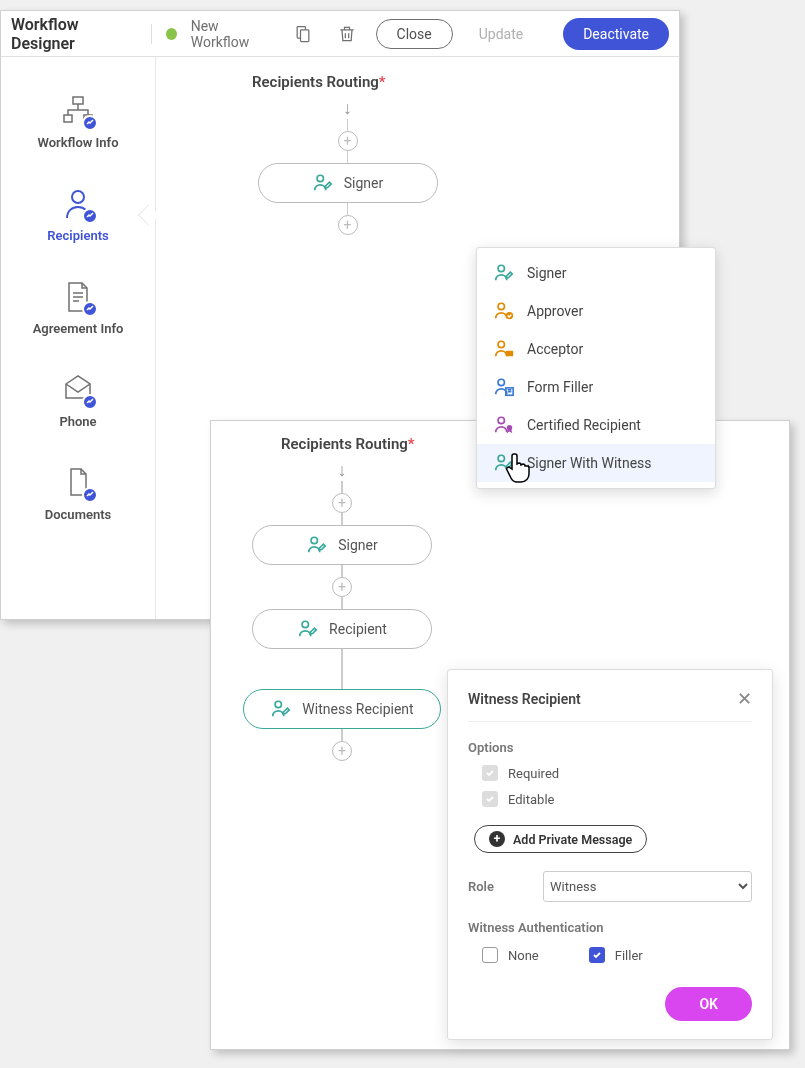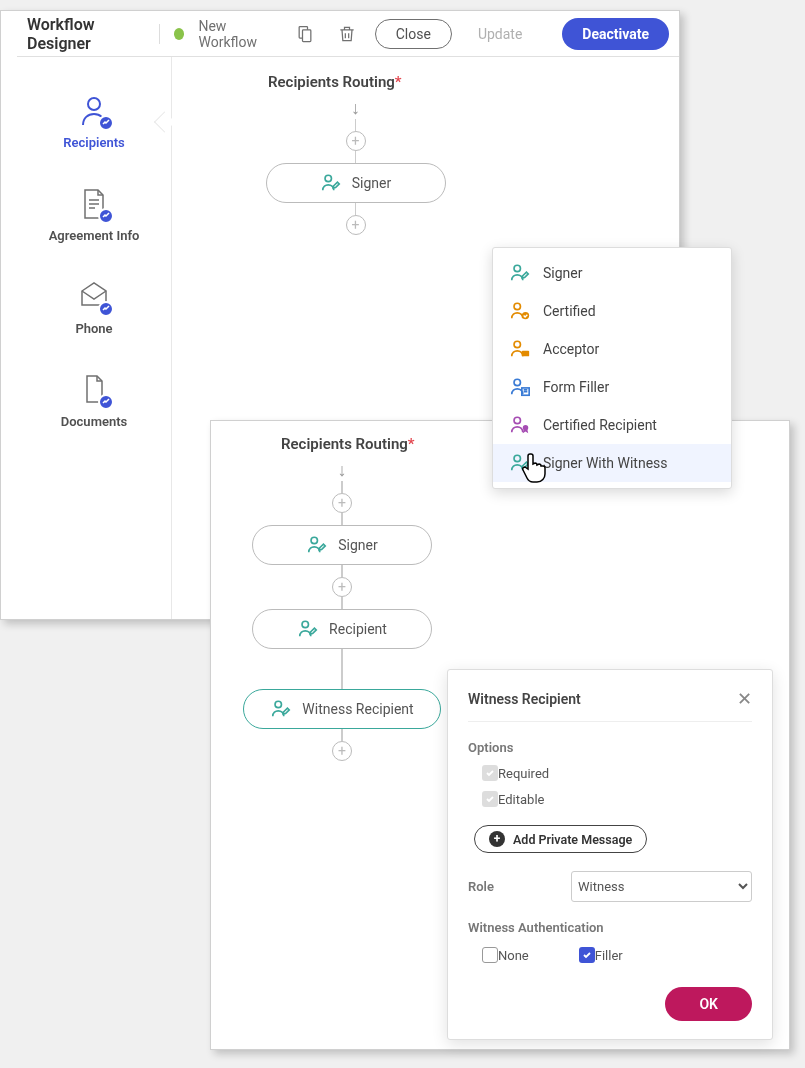--- a/index.html
+++ b/index.html
@@ -5,34 +5,33 @@
 * { box-sizing: border-box; margin: 0; padding: 0; font-family: -apple-system, BlinkMacSystemFont, "Segoe UI", Roboto, Helvetica, Arial, sans-serif; }
 body { background: #f0f0f0; width: 805px; height: 1068px; position: relative; }
 
 .window1 {
   position: absolute;
   top: 10px; left: 0;
   width: 680px; height: 610px;
   background: #fff;
   border: 1px solid #d0d0d0;
   box-shadow: 4px 4px 8px rgba(0,0,0,0.2);
-  padding-left: 16px;
 }
 .toolbar {
   display: flex; align-items: center; height: 46px; padding: 0 10px; gap: 14px;
   border-bottom: 1px solid #e0e0e0;
 }
 .title { font-size: 16px; font-weight: 600; color: #333; }
 .divider { width: 1px; height: 20px; background: #ddd; }
 .status-dot { width: 12px; height: 12px; border-radius: 50%; background: #8ac34a; display: inline-block; }
 .status-label { color: #707070; font-size: 14px; }
 .tool-icon { width: 32px; height: 32px; display: flex; align-items: center; justify-content: center; color: #707070; }
 .btn-outline { border: 1.5px solid #707070; background: #fff; color: #505050; border-radius: 18px; padding: 6px 20px; font-size: 14px; cursor: pointer; }
 .btn-ghost { border: none; background: none; color: #b0b0b0; font-size: 14px; padding: 6px 12px; }
-.btn-primary { background: #3f54d6; color: #fff; border: none; border-radius: 18px; padding: 8px 20px; font-size: 14px; font-weight: 700; cursor: pointer; }
+.btn-primary { background: #3f54d6; color: #fff; border: none; border-radius: 18px; padding: 8px 20px; font-size: 14px; font-weight: 400; cursor: pointer; }
 .spacer { flex: 1; }
 
 .body1 { display: flex; height: calc(100% - 46px); }
 .sidebar { width: 155px; border-right: 1px solid #e8e8e8; display: flex; flex-direction: column; padding-top: 18px; }
 .sidebar-item { display: flex; flex-direction: column; align-items: center; padding: 18px 0; cursor: pointer; position: relative; }
 .sidebar-item.active { color: #3f54d6; }
 .sidebar-item.active::after { content:''; position:absolute; right:-1px; top:50%; transform:translateY(-50%) rotate(45deg); width:14px; height:14px; background:#fff; border-left:1px solid #e8e8e8; border-bottom:1px solid #e8e8e8; }
 .sidebar-icon { width: 36px; height: 36px; position: relative; }
 .sidebar-label { font-size: 13px; font-weight: 600; margin-top: 6px; color: #505050; }
 .sidebar-item.active .sidebar-label { color: #3f54d6; }
@@ -73,35 +72,35 @@
   border: 1px solid #ddd;
   box-shadow: 0 4px 16px rgba(0,0,0,0.12);
   border-radius: 3px;
   padding: 18px 20px;
 }
 .panel-header { display:flex; justify-content:space-between; align-items:center; padding-bottom: 12px; border-bottom:1px solid #eee; }
 .panel-title { font-size: 14px; font-weight: 600; color: #444; }
 .close-x { font-size: 18px; color: #888; cursor:pointer; }
 .panel-section { margin-top: 18px; }
 .panel-label { font-size: 13px; font-weight: 600; color: #777; margin-bottom: 10px; }
-.chkrow { display:flex; align-items:center; margin: 10px 0 10px 14px; }
+.chkrow { display:flex; align-items:center; gap:10px; margin: 10px 0 10px 14px; }
 .chk { width: 16px; height: 16px; border-radius: 3px; display:flex; align-items:center; justify-content:center; }
 .chk.disabled { background:#ddd; color:#fff; }
 .chk.on { background:#3f54d6; color:#fff; }
 .chk.off { border:1.5px solid #999; background:#fff; }
 .chk svg { width:10px; height:10px; }
 .chklabel { font-size:13px; color:#555; }
 .pill-btn { display:inline-flex; align-items:center; gap:8px; border:1.5px solid #444; border-radius:20px; padding:5px 14px; font-size:12.5px; font-weight:600; color:#333; cursor:pointer; margin-top:8px; margin-left:6px; }
 .plus-circ { width:16px;height:16px;background:#333;border-radius:50%;display:flex;align-items:center;justify-content:center;color:#fff;font-size:12px;font-weight:bold; }
-.role-row { display:flex; align-items:center; gap:52px; margin-top:18px; }
+.role-row { display:flex; align-items:center; gap:24px; margin-top:18px; }
 .role-row .panel-label { margin:0; }
 .select { flex:1; border:1px solid #ccc; border-radius:3px; padding:6px 2px; font-size:13px; color:#555; background:#fff;margin-left:25px; }
 .auth-row { display:flex; gap:50px; margin-top:12px; margin-left:14px; }
 .panel-footer { display:flex; justify-content:flex-end; margin-top:24px; }
-.btn-ok { background:#be185d; color:#fff; border:none; border-radius:20px; padding:9px 34px; font-size:14px; font-weight:600; cursor:pointer; }
+.btn-ok { background:#d946ef; color:#fff; border:none; border-radius:20px; padding:9px 34px; font-size:14px; font-weight:600; cursor:pointer; }
 
 </style>
 </head>
 <body>
 
 <div class="window1">
   <div class="toolbar">
     <span class="title">Workflow Designer</span>
     <span class="divider"></span>
     <span class="status-dot"></span>
@@ -118,20 +117,36 @@
         </svg>
     </span>
     <button class="btn-outline">Close</button>
     <button class="btn-ghost">Update</button>
     <span class="spacer"></span>
     <button class="btn-primary">Deactivate</button>
   </div>
 
   <div class="body1">
     <div class="sidebar">
+      <div class="sidebar-item">
+        <div class="sidebar-icon">
+          <svg width="36" height="36" viewBox="0 0 36 36" fill="none" stroke="#707070" stroke-width="1.5">
+              <rect x="13" y="4" width="10" height="7"></rect>
+              <rect x="4" y="22" width="8" height="7"></rect>
+              <rect x="24" y="22" width="8" height="7"></rect>
+              <path d="M18 11v6M18 17H8v5M18 17h10v5"></path>
+            </svg>
+          <span class="badge">
+              <svg width="8" height="8" viewBox="0 0 8 8">
+                <path d="M1 5l2-2 1 1 3-3" stroke="#fff" stroke-width="1.5" fill="none"></path>
+              </svg>
+            </span>
+        </div>
+        <span class="sidebar-label">Workflow Info</span>
+      </div>
       <div class="sidebar-item active">
         <div class="sidebar-icon">
           <svg width="36" height="36" viewBox="0 0 36 36" fill="none" stroke="#3f54d6" stroke-width="2">
               <circle cx="18" cy="11" r="6"></circle>
               <path d="M7 32c0-7 5-11 11-11s11 4 11 11"></path>
             </svg>
           <span class="badge">
               <svg width="8" height="8" viewBox="0 0 8 8">
                 <path d="M1 5l2-2 1 1 3-3" stroke="#fff" stroke-width="1.5" fill="none"></path>
               </svg>
@@ -219,21 +234,21 @@
         </div>
         <div class="dropdown-item">
           <span class="role-icon">
               <svg width="22" height="22" viewBox="0 0 24 24" fill="none" stroke="#e38b00" stroke-width="1.8">
                 <circle cx="9" cy="7" r="3.5"></circle>
                 <path d="M3 20c0-4 3-6 6-6s6 2 6 6"></path>
                 <circle cx="18" cy="17" r="4" fill="#e38b00" stroke="none"></circle>
                 <path d="M16 17l1.5 1.5L20 16" stroke="#fff" stroke-width="1.5"></path>
               </svg>
             </span>
-          <span>Certified</span>
+          <span>Approver</span>
         </div>
         <div class="dropdown-item">
           <span class="role-icon">
               <svg width="22" height="22" viewBox="0 0 24 24" fill="none" stroke="#e38b00" stroke-width="1.8">
                 <circle cx="9" cy="7" r="3.5"></circle>
                 <path d="M3 20c0-4 3-6 6-6s6 2 6 6"></path>
                 <rect x="14" y="14" width="8" height="6" fill="#e38b00" stroke="none" rx="1"></rect>
               </svg>
             </span>
           <span>Acceptor</span>

